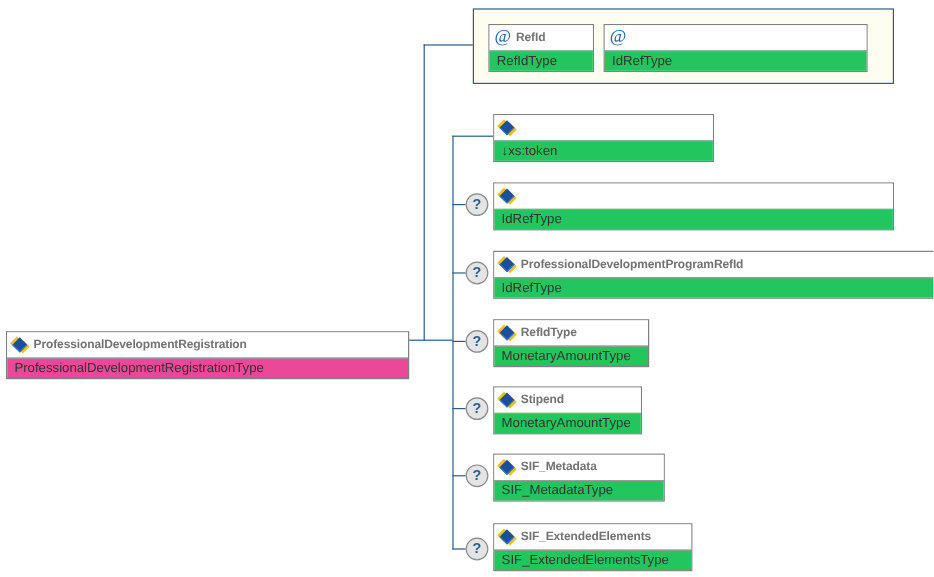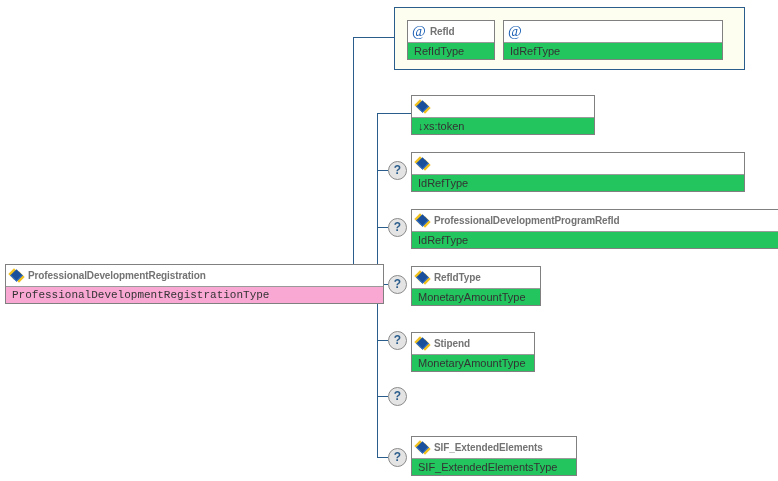--- a/index.html
+++ b/index.html
@@ -54,21 +54,21 @@
     background: #22c55e;
     border-top: 1px solid #9a9a9a;
     color: #333333;
     font-size: 11px;
     padding: 1px 6px 2px 6px;
     height: 17px;
     box-sizing: border-box;
     white-space: nowrap;
     line-height: 15px;
   }
-  .node.root .node-type { background: #f9a8d4; font-family: Liberation Mono, monospace; }
+  .node.root .node-type { background: #ec4899; }
 
   
   .el-icon {
     position: relative;
     width: 14px;
     height: 14px;
     flex: 0 0 14px;
     display: inline-block;
   }
   .el-icon i {
@@ -152,21 +152,21 @@
   <div class="line line-v" style="left:377px; top:113px; height:345px;"></div>
 
   <div class="line line-h" style="left:377px; top:113px; width:34px;"></div>
   <div class="line line-h" style="left:377px; top:170px; width:11px;"></div>
   <div class="line line-h" style="left:377px; top:227px; width:11px;"></div>
   <div class="line line-h" style="left:377px; top:284px; width:11px;"></div>
   <div class="line line-h" style="left:377px; top:340px; width:11px;"></div>
   <div class="line line-h" style="left:377px; top:396px; width:11px;"></div>
   <div class="line line-h" style="left:377px; top:457px; width:11px;"></div>
 
-  <div class="node root" style="left:5px; top:264px; width:379px;">
+  <div class="node root" style="left:5px; top:276px; width:336px;">
     <div class="node-name">
       <span class="el-icon">
           <i class="d1"></i>
           <i class="d2"></i>
           <i class="d3"></i>
         </span>
       <span class="node-label">ProfessionalDevelopmentRegistration</span>
     </div>
     <div class="node-type">ProfessionalDevelopmentRegistrationType</div>
   </div>
@@ -234,33 +234,44 @@
           <i class="d1"></i>
           <i class="d2"></i>
           <i class="d3"></i>
         </span>
       <span class="node-label">RefIdType</span>
     </div>
     <div class="node-type">MonetaryAmountType</div>
   </div>
 
   <div class="opt" style="left:388px; top:331px;">?</div>
-  <div class="node" style="left:411px; top:332px; width:124px;">
+  <div class="node" style="left:411px; top:322px; width:124px;">
     <div class="node-name">
       <span class="el-icon">
           <i class="d1"></i>
           <i class="d2"></i>
           <i class="d3"></i>
         </span>
       <span class="node-label">Stipend</span>
     </div>
     <div class="node-type">MonetaryAmountType</div>
   </div>
 
   <div class="opt" style="left:388px; top:387px;">?</div>
+  <div class="node" style="left:411px; top:378px; width:143px;">
+    <div class="node-name">
+      <span class="el-icon">
+          <i class="d1"></i>
+          <i class="d2"></i>
+          <i class="d3"></i>
+        </span>
+      <span class="node-label">SIF_Metadata</span>
+    </div>
+    <div class="node-type">SIF_MetadataType</div>
+  </div>
 
   <div class="opt" style="left:388px; top:448px;">?</div>
   <div class="node" style="left:411px; top:436px; width:166px;">
     <div class="node-name">
       <span class="el-icon">
           <i class="d1"></i>
           <i class="d2"></i>
           <i class="d3"></i>
         </span>
       <span class="node-label">SIF_ExtendedElements</span>

